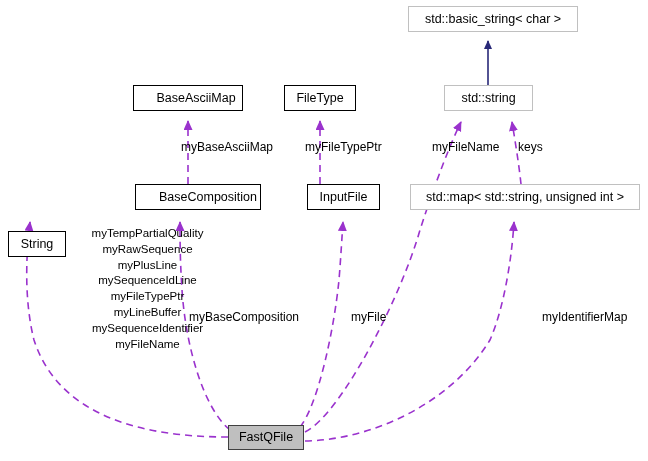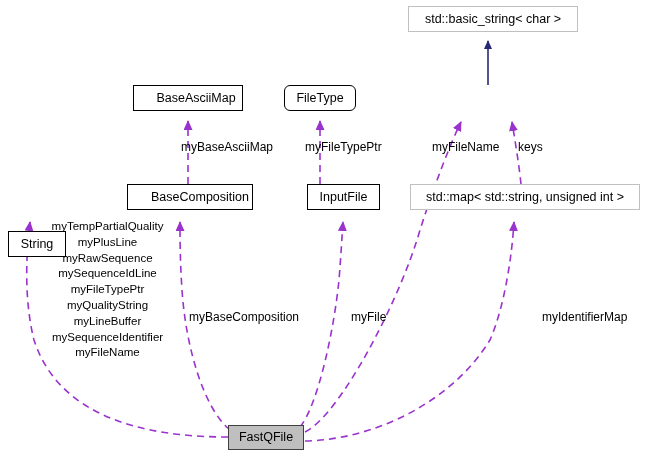--- a/index.html
+++ b/index.html
@@ -107,26 +107,27 @@
 
     <g>
       <path d="M305,441 C370,440 450,405 490,340 C505,305 512,255 514,222" stroke="#9a32cd" stroke-width="1.6" fill="none" stroke-dasharray="7,5" marker-end="url(#arrow-usage)"></path>
     </g>
   </svg>
 
   <div class="node-box light" style="left:408px; top:6px; width:170px; height:26px;">std::basic_string&lt; char &gt;</div>
 
   <div class="node-box" style="left:133px; top:85px; width:110px; height:26px;padding-left:16px;">BaseAsciiMap</div>
 
-  <div class="node-box" style="left:284px; top:85px; width:72px; height:26px;border-radius:6px;">FileType</div>
+  <div class="node-box" style="left:284px; top:85px; width:72px; height:26px;">FileType</div>
 
+  <div class="node-box light" style="left:444px; top:85px; width:89px; height:26px;">std::string</div>
 
   <div class="node-box" style="left:8px; top:191px; width:58px; height:26px;margin-top:40px;">String</div>
 
-  <div class="node-box" style="left:127px; top:184px; width:126px; height:26px;padding-left:20px;">BaseComposition</div>
+  <div class="node-box" style="left:135px; top:184px; width:126px; height:26px;padding-left:20px;">BaseComposition</div>
 
   <div class="node-box" style="left:307px; top:184px; width:73px; height:26px;">InputFile</div>
 
   <div class="node-box light" style="left:410px; top:184px; width:230px; height:26px;">std::map&lt; std::string, unsigned int &gt;</div>
 
   <div class="node-box current" style="left:228px; top:425px; width:76px; height:25px;">FastQFile</div>
 
   <div class="edge-label" style="left:181px; top:141px;">myBaseAsciiMap</div>
 
   <div class="edge-label" style="left:305px; top:141px;">myFileTypePtr</div>
@@ -134,25 +135,24 @@
   <div class="edge-label" style="left:432px; top:141px;">myFileName</div>
 
   <div class="edge-label" style="left:518px; top:141px;">keys</div>
 
   <div class="edge-label" style="left:189px; top:311px;">myBaseComposition</div>
 
   <div class="edge-label" style="left:351px; top:311px;">myFile</div>
 
   <div class="edge-label" style="left:508px; top:311px;padding-left:34px;">myIdentifierMap</div>
 
-  <div class="field-stack" style="left:0px; top:219px; width:215px;">
+  <div class="field-stack" style="left:0px; top:226px; width:215px;padding-left:40px;">
     <div>myTempPartialQuality</div>
+    <div>myRawSequence</div>
     <div>myPlusLine</div>
-    <div>myRawSequence</div>
     <div>mySequenceIdLine</div>
     <div>myFileTypePtr</div>
-    <div>myQualityString</div>
     <div>myLineBuffer</div>
     <div>mySequenceIdentifier</div>
     <div>myFileName</div>
   </div>
 
 </div>
 
 </body></html>

